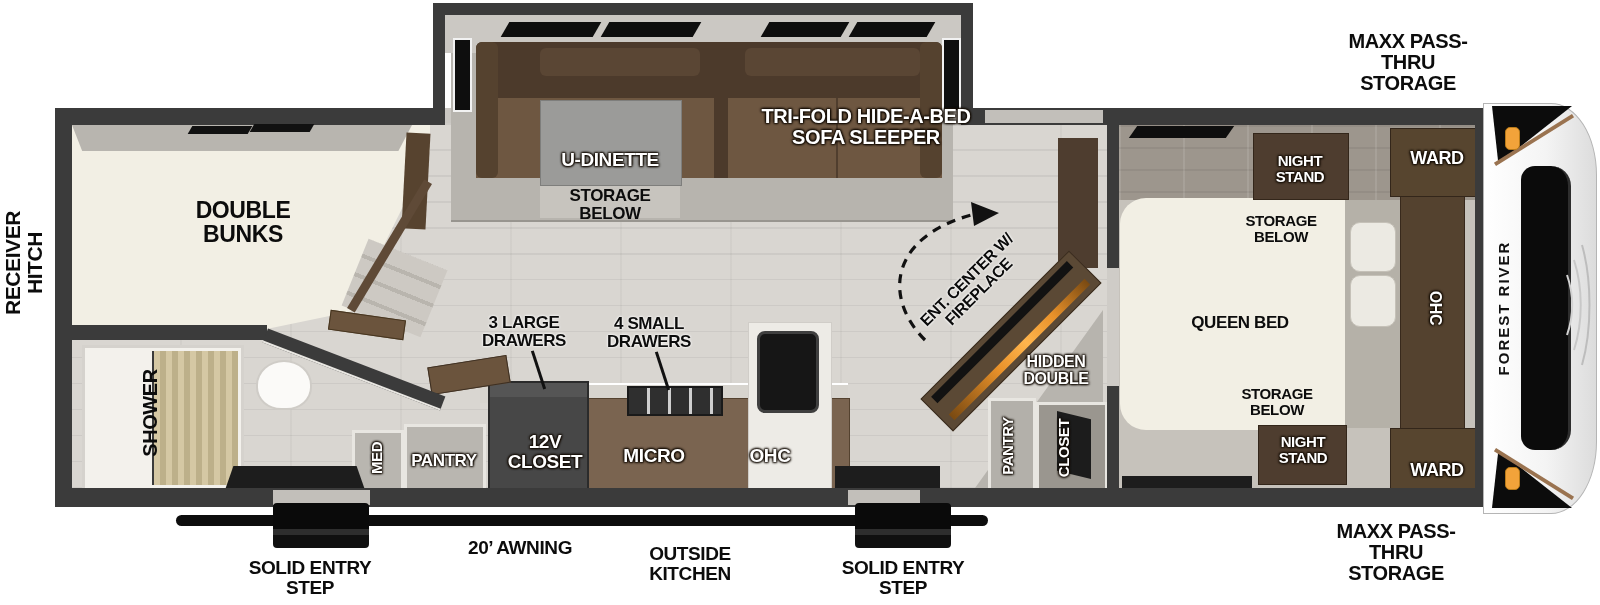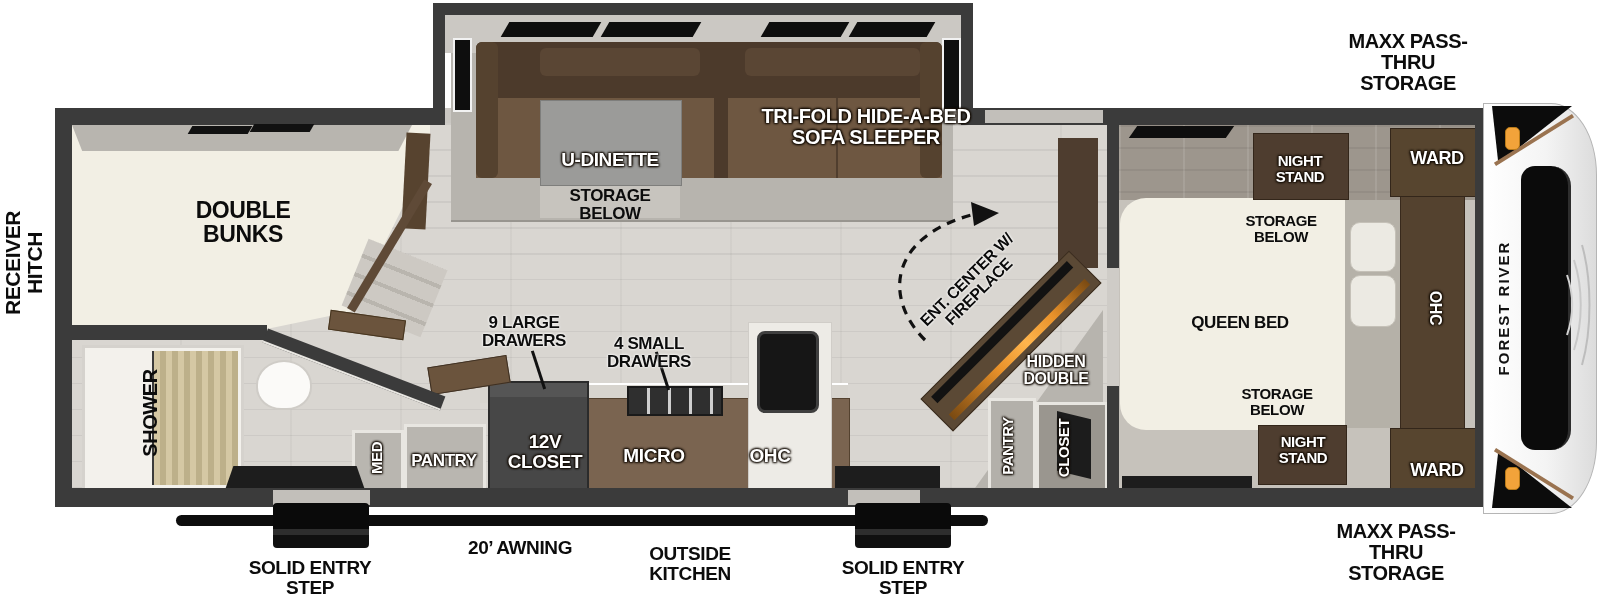--- a/index.html
+++ b/index.html
@@ -137,22 +137,22 @@
     <polygon points="96,4 124,15 99,28" fill="#111"></polygon>
   </svg>
   <div class="s" style="left:537px;top:350px;width:2.5px;height:40px;background:#111;transform:rotate(-18deg);"></div>
   <div class="s" style="left:661px;top:351px;width:2.5px;height:40px;background:#111;transform:rotate(-18deg);"></div>
 
   <div class="lb" style="left:24px;top:263px;width:120px;font-size:21px;transform:translate(-50%,-50%) rotate(-90deg);">RECEIVER HITCH</div>
   <div class="lb" style="left:243px;top:223px;width:160px;font-size:23px;">DOUBLE BUNKS</div>
   <div class="lb nw" style="left:150px;top:413px;font-size:20px;transform:translate(-50%,-50%) rotate(-90deg);">SHOWER</div>
   <div class="lb nw lw" style="left:377px;top:458px;font-size:15px;transform:translate(-50%,-50%) rotate(-90deg);">MED</div>
   <div class="lb nw lw" style="left:444px;top:461px;font-size:17px;">PANTRY</div>
-  <div class="lb glow" style="left:524px;top:332px;width:112px;font-size:17px;">9 LARGE DRAWERS</div>
-  <div class="lb glow" style="left:649px;top:333px;width:112px;font-size:17px;margin-top:20px;">4 SMALL DRAWERS</div>
+  <div class="lb glow" style="left:524px;top:332px;width:112px;font-size:17px;">3 LARGE DRAWERS</div>
+  <div class="lb glow" style="left:649px;top:333px;width:112px;font-size:17px;">4 SMALL DRAWERS</div>
   <div class="lb lw" style="left:545px;top:452px;width:92px;font-size:19px;">12V CLOSET</div>
   <div class="lb nw lw" style="left:654px;top:456px;font-size:19px;text-align:right;">MICRO</div>
   <div class="lb nw lw" style="left:770px;top:456px;font-size:19px;">OHC</div>
   <div class="lb nw lw" style="left:610px;top:160px;font-size:19px;">U-DINETTE</div>
   <div class="lb" style="left:610px;top:205px;width:105px;font-size:17px;">STORAGE BELOW</div>
   <div class="lb lw" style="left:866px;top:127px;width:215px;font-size:20px;">TRI-FOLD HIDE-A-BED SOFA SLEEPER</div>
   <div class="lb glow" style="left:973px;top:286px;width:140px;font-size:16px;transform:translate(-50%,-50%) rotate(-45deg);">ENT. CENTER W/ FIREPLACE</div>
   <div class="lb lw" style="left:1056px;top:371px;width:110px;font-size:16px;">HIDDEN DOUBLE</div>
   <div class="lb nw lw" style="left:1008px;top:446px;font-size:15px;transform:translate(-50%,-50%) rotate(-90deg);">PANTRY</div>
   <div class="lb nw lw" style="left:1064px;top:448px;font-size:15px;transform:translate(-50%,-50%) rotate(-90deg);">CLOSET</div>

